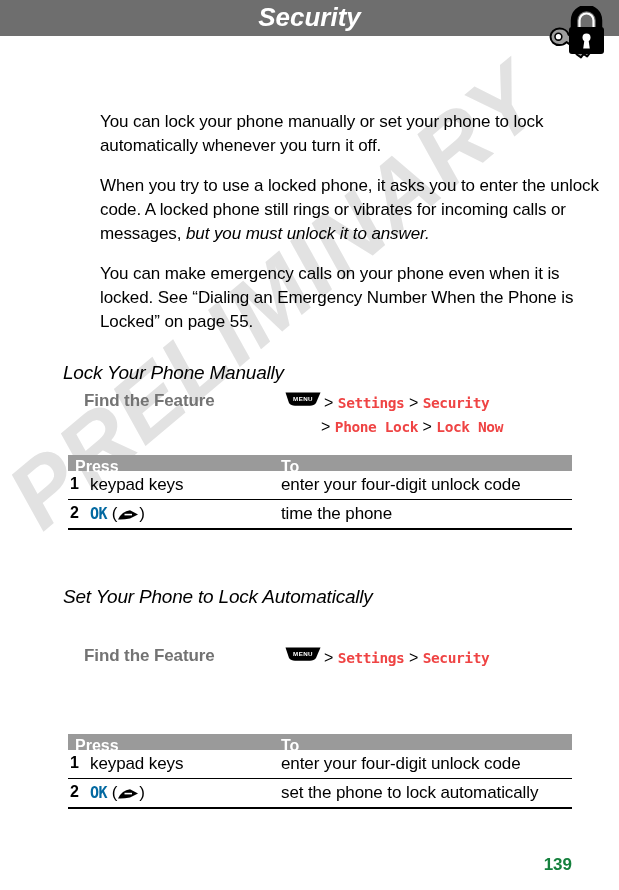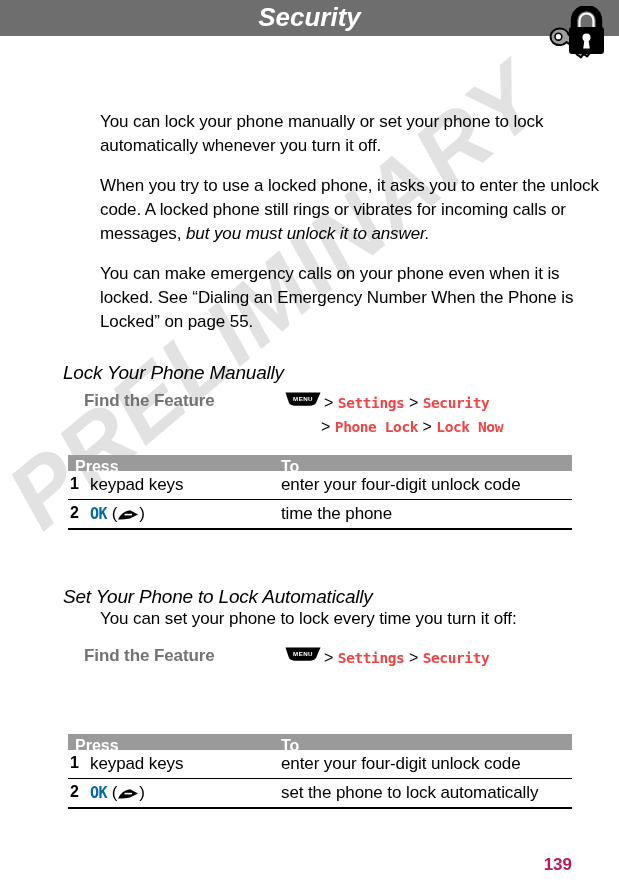--- a/index.html
+++ b/index.html
@@ -230,21 +230,21 @@
   }
   .paren { color: #000; font-size: 17px; }
 
   
   #page-num {
     position: absolute;
     right: 47px;
     top: 855px;
     font-size: 17px;
     font-weight: bold;
-    color: #be185d;
+    color: #15803d;
     z-index: 3;
   }
 </style>
 </head>
 <body>
 
 <div id="watermark">
   <div class="wm-text">PRELIMINARY</div>
 </div>
 
@@ -298,21 +298,20 @@
               <path d="M1 11.5 Q5 3 13 2.2 L21 6.4 L13 10.6 Q6 11.9 1 11.5 Z" fill="#000000"></path>
               <path d="M7.5 6.6 L15 6.6" stroke="#ffffff" stroke-width="1.6"></path>
             </svg></span><span class="paren">)</span></div>
       <div class="c2">time the phone</div>
     </div>
     <div class="tfoot-rule"></div>
   </div>
 
   <h2 class="sub-title" style="top:572px;">Set Your Phone to Lock Automatically</h2>
 
-  <div class="para" style="top:607px;">You can set your phone to lock every time you turn it off:</div>
 
   <div class="fft" style="top:646px;">
     <div class="fft-label">Find the Feature</div>
     <div class="fft-path">
       <div class="fft-line">
         <span class="menu-key">
           <svg width="36" height="16" viewBox="0 0 36 16" xmlns="http://www.w3.org/2000/svg">
             <path d="M0.5 1.5 L35.5 1.5 L31 12 Q29 14.8 25 14.8 L10 14.8 Q6 14.8 4 12 Z" fill="#000000"></path>
             <text x="18" y="10" font-family="Liberation Sans, sans-serif" font-size="6.2" font-weight="bold" fill="#ffffff" text-anchor="middle" letter-spacing="0.4">MENU</text>
           </svg>

